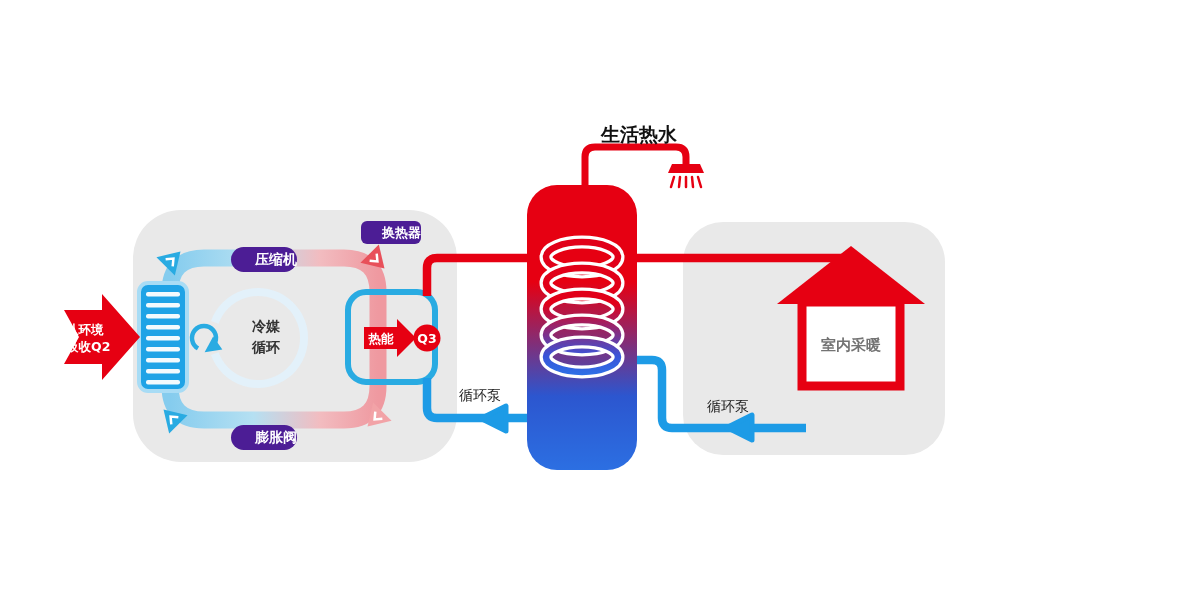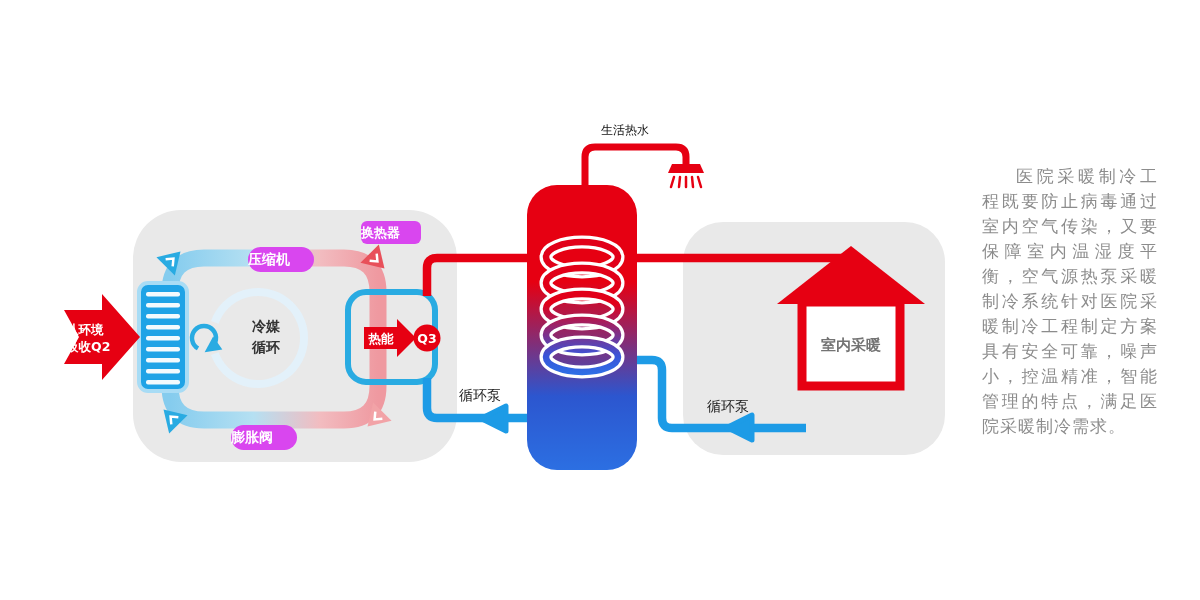--- a/index.html
+++ b/index.html
@@ -5,36 +5,36 @@
   html,body{margin:0;padding:0;background:#fff;}
   .stage{
     position:relative;width:1200px;height:600px;background:#ffffff;overflow:hidden;
     font-family:"DejaVu Sans","Liberation Sans",sans-serif;
   }
   .abs{position:absolute;}
   .panel{
     position:absolute;background:#e9e9e9;border-radius:48px;
   }
   .badge{
-    position:absolute;background:#d946ef;color:#fff;font-weight:bold;
-    text-align:left;border-radius:13px;font-size:14px;height:25px;line-height:25px;
+    position:absolute;background:#4c1d95;color:#fff;font-weight:bold;
+    text-align:right;border-radius:13px;font-size:14px;height:25px;line-height:25px;
   }
   .badge.small{font-size:13px;height:23px;line-height:23px;border-radius:6px;}
   .diagram-title{
     position:absolute;left:204px;top:181px;font-size:16px;letter-spacing:2px;color:#1a1a1a;
   }
   .cycle-label{
     position:absolute;left:237px;top:316px;width:58px;text-align:center;
     font-size:14px;font-weight:bold;color:#333;line-height:21px;
   }
   .pump-label{
     position:absolute;font-size:14px;color:#1a1a1a;
   }
   .hotwater-label{
-    position:absolute;left:601px;top:122px;font-size:12px;font-weight:normal;color:#111;
+    position:absolute;left:601px;top:122px;font-size:19px;font-weight:bold;color:#111;
   }
   .tank{
     position:absolute;left:527px;top:185px;width:110px;height:285px;border-radius:30px;
     background:linear-gradient(180deg,#e60012 0%,#e60012 34%,#2c56cf 74%,#2c6fe2 100%);
     z-index:3;
   }
   .house-label{
     position:absolute;left:802px;top:336px;width:98px;text-align:center;
     font-size:15px;font-weight:bold;color:#737373;z-index:4;
   }
@@ -168,31 +168,30 @@
         <ellipse cx="55" cy="150" rx="36" ry="15" stroke="#fff" stroke-width="13"></ellipse>
         <ellipse cx="55" cy="150" rx="36" ry="15" stroke="url(#coilG)" stroke-width="6.5"></ellipse>
         <ellipse cx="55" cy="172" rx="36" ry="15" stroke="#fff" stroke-width="13"></ellipse>
         <ellipse cx="55" cy="172" rx="36" ry="15" stroke="url(#coilG)" stroke-width="6.5"></ellipse>
       </g>
     </svg>
     
   </div>
 
 
-  <div class="badge z4" style="left:248px;top:247px;width:66px;">压缩机</div>
+  <div class="badge z4" style="left:231px;top:247px;width:66px;">压缩机</div>
   <div class="badge small z4" style="left:361px;top:221px;width:60px;">换热器</div>
   <div class="badge z4" style="left:231px;top:425px;width:66px;">膨胀阀</div>
 
   <div class="cycle-label z4">
     <span style="display:block">冷媒</span>
     <span style="display:block">循环</span>
   </div>
 
   <div class="pump-label z4" style="left:459px;top:387px;">循环泵</div>
   <div class="pump-label z4" style="left:707px;top:398px;">循环泵</div>
 
   <div class="hotwater-label z4">生活热水</div>
 
   <div class="house-label">室内采暖</div>
 
-  <div class="description">医院采暖制冷工程既要防止病毒通过室内空气传染，又要保障室内温湿度平衡，空气源热泵采暖制冷系统针对医院采暖制冷工程制定方案具有安全可靠，噪声小，控温精准，智能管理的特点，满足医院采暖制冷需求。</div>
 
 </div>
 
 </body></html>

